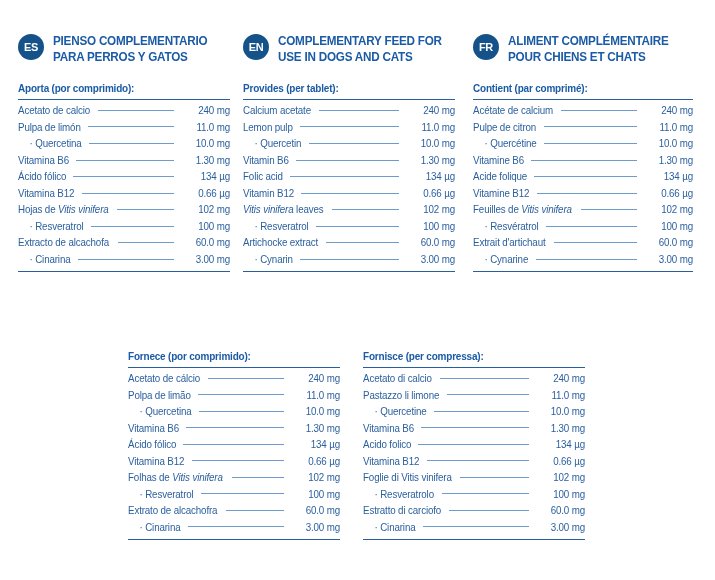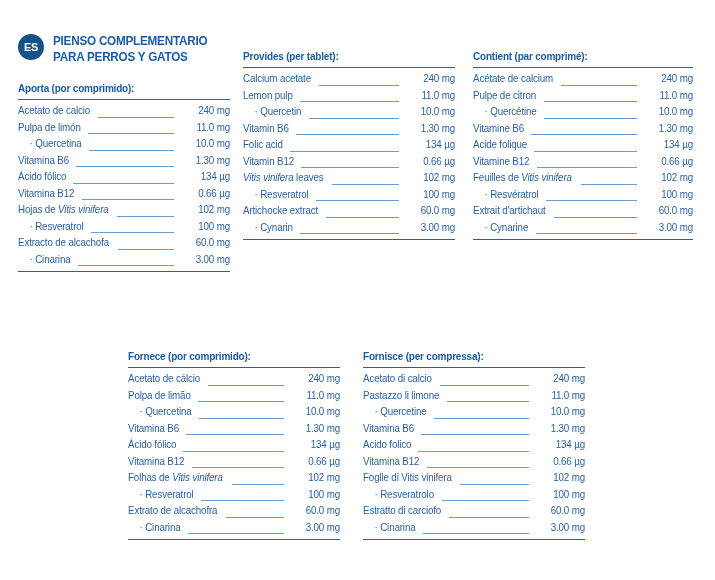--- a/index.html
+++ b/index.html
@@ -74,21 +74,21 @@
 
   
   .ing-list {
     margin-top: 5px;
     border-top: 1.4px solid #2a5f9e;
     border-bottom: 1.4px solid #2a5f9e;
     padding: 3px 0 3px 0;
   }
   .ing-row {
     display: flex;
-    align-items: flex-end;
+    align-items: center;
     color: #2a5f9e;
     font-size: 10.2px;
     line-height: 1.62;
     white-space: nowrap;
     letter-spacing: -0.15px;
   }
   .ing-row.sub .ing-name {
     padding-left: 12px;
   }
   .ing-name {
@@ -172,20 +172,25 @@
           <span class="ing-val" style="width: 52px;">60.0 mg</span>
         </div>
         <div class="ing-row sub">
           <span class="ing-name">· Cinarina</span>
           <span class="ing-leader"></span>
           <span class="ing-val" style="width: 52px;">3.00 mg</span>
         </div>
       </div>
     </div>
     <div class="panel" style="left: 243px; top: 33px; width: 212px;">
+      <div class="panel-head">
+        <div class="lang-badge">EN</div>
+        <div class="panel-title" style="width: 190px;">COMPLEMENTARY FEED FOR
+USE IN DOGS AND CATS</div>
+      </div>
       <div class="panel-sub">Provides (per tablet):</div>
       <div class="ing-list">
         <div class="ing-row">
           <span class="ing-name">Calcium acetate</span>
           <span class="ing-leader"></span>
           <span class="ing-val" style="width: 52px;">240 mg</span>
         </div>
         <div class="ing-row">
           <span class="ing-name">Lemon pulp</span>
           <span class="ing-leader"></span>
@@ -227,20 +232,25 @@
           <span class="ing-val" style="width: 52px;">60.0 mg</span>
         </div>
         <div class="ing-row sub">
           <span class="ing-name">· Cynarin</span>
           <span class="ing-leader"></span>
           <span class="ing-val" style="width: 52px;">3.00 mg</span>
         </div>
       </div>
     </div>
     <div class="panel" style="left: 473px; top: 33px; width: 220px;">
+      <div class="panel-head">
+        <div class="lang-badge">FR</div>
+        <div class="panel-title" style="width: 200px;">ALIMENT COMPLÉMENTAIRE
+POUR CHIENS ET CHATS</div>
+      </div>
       <div class="panel-sub">Contient (par comprimé):</div>
       <div class="ing-list">
         <div class="ing-row">
           <span class="ing-name">Acétate de calcium</span>
           <span class="ing-leader"></span>
           <span class="ing-val" style="width: 52px;">240 mg</span>
         </div>
         <div class="ing-row">
           <span class="ing-name">Pulpe de citron</span>
           <span class="ing-leader"></span>

